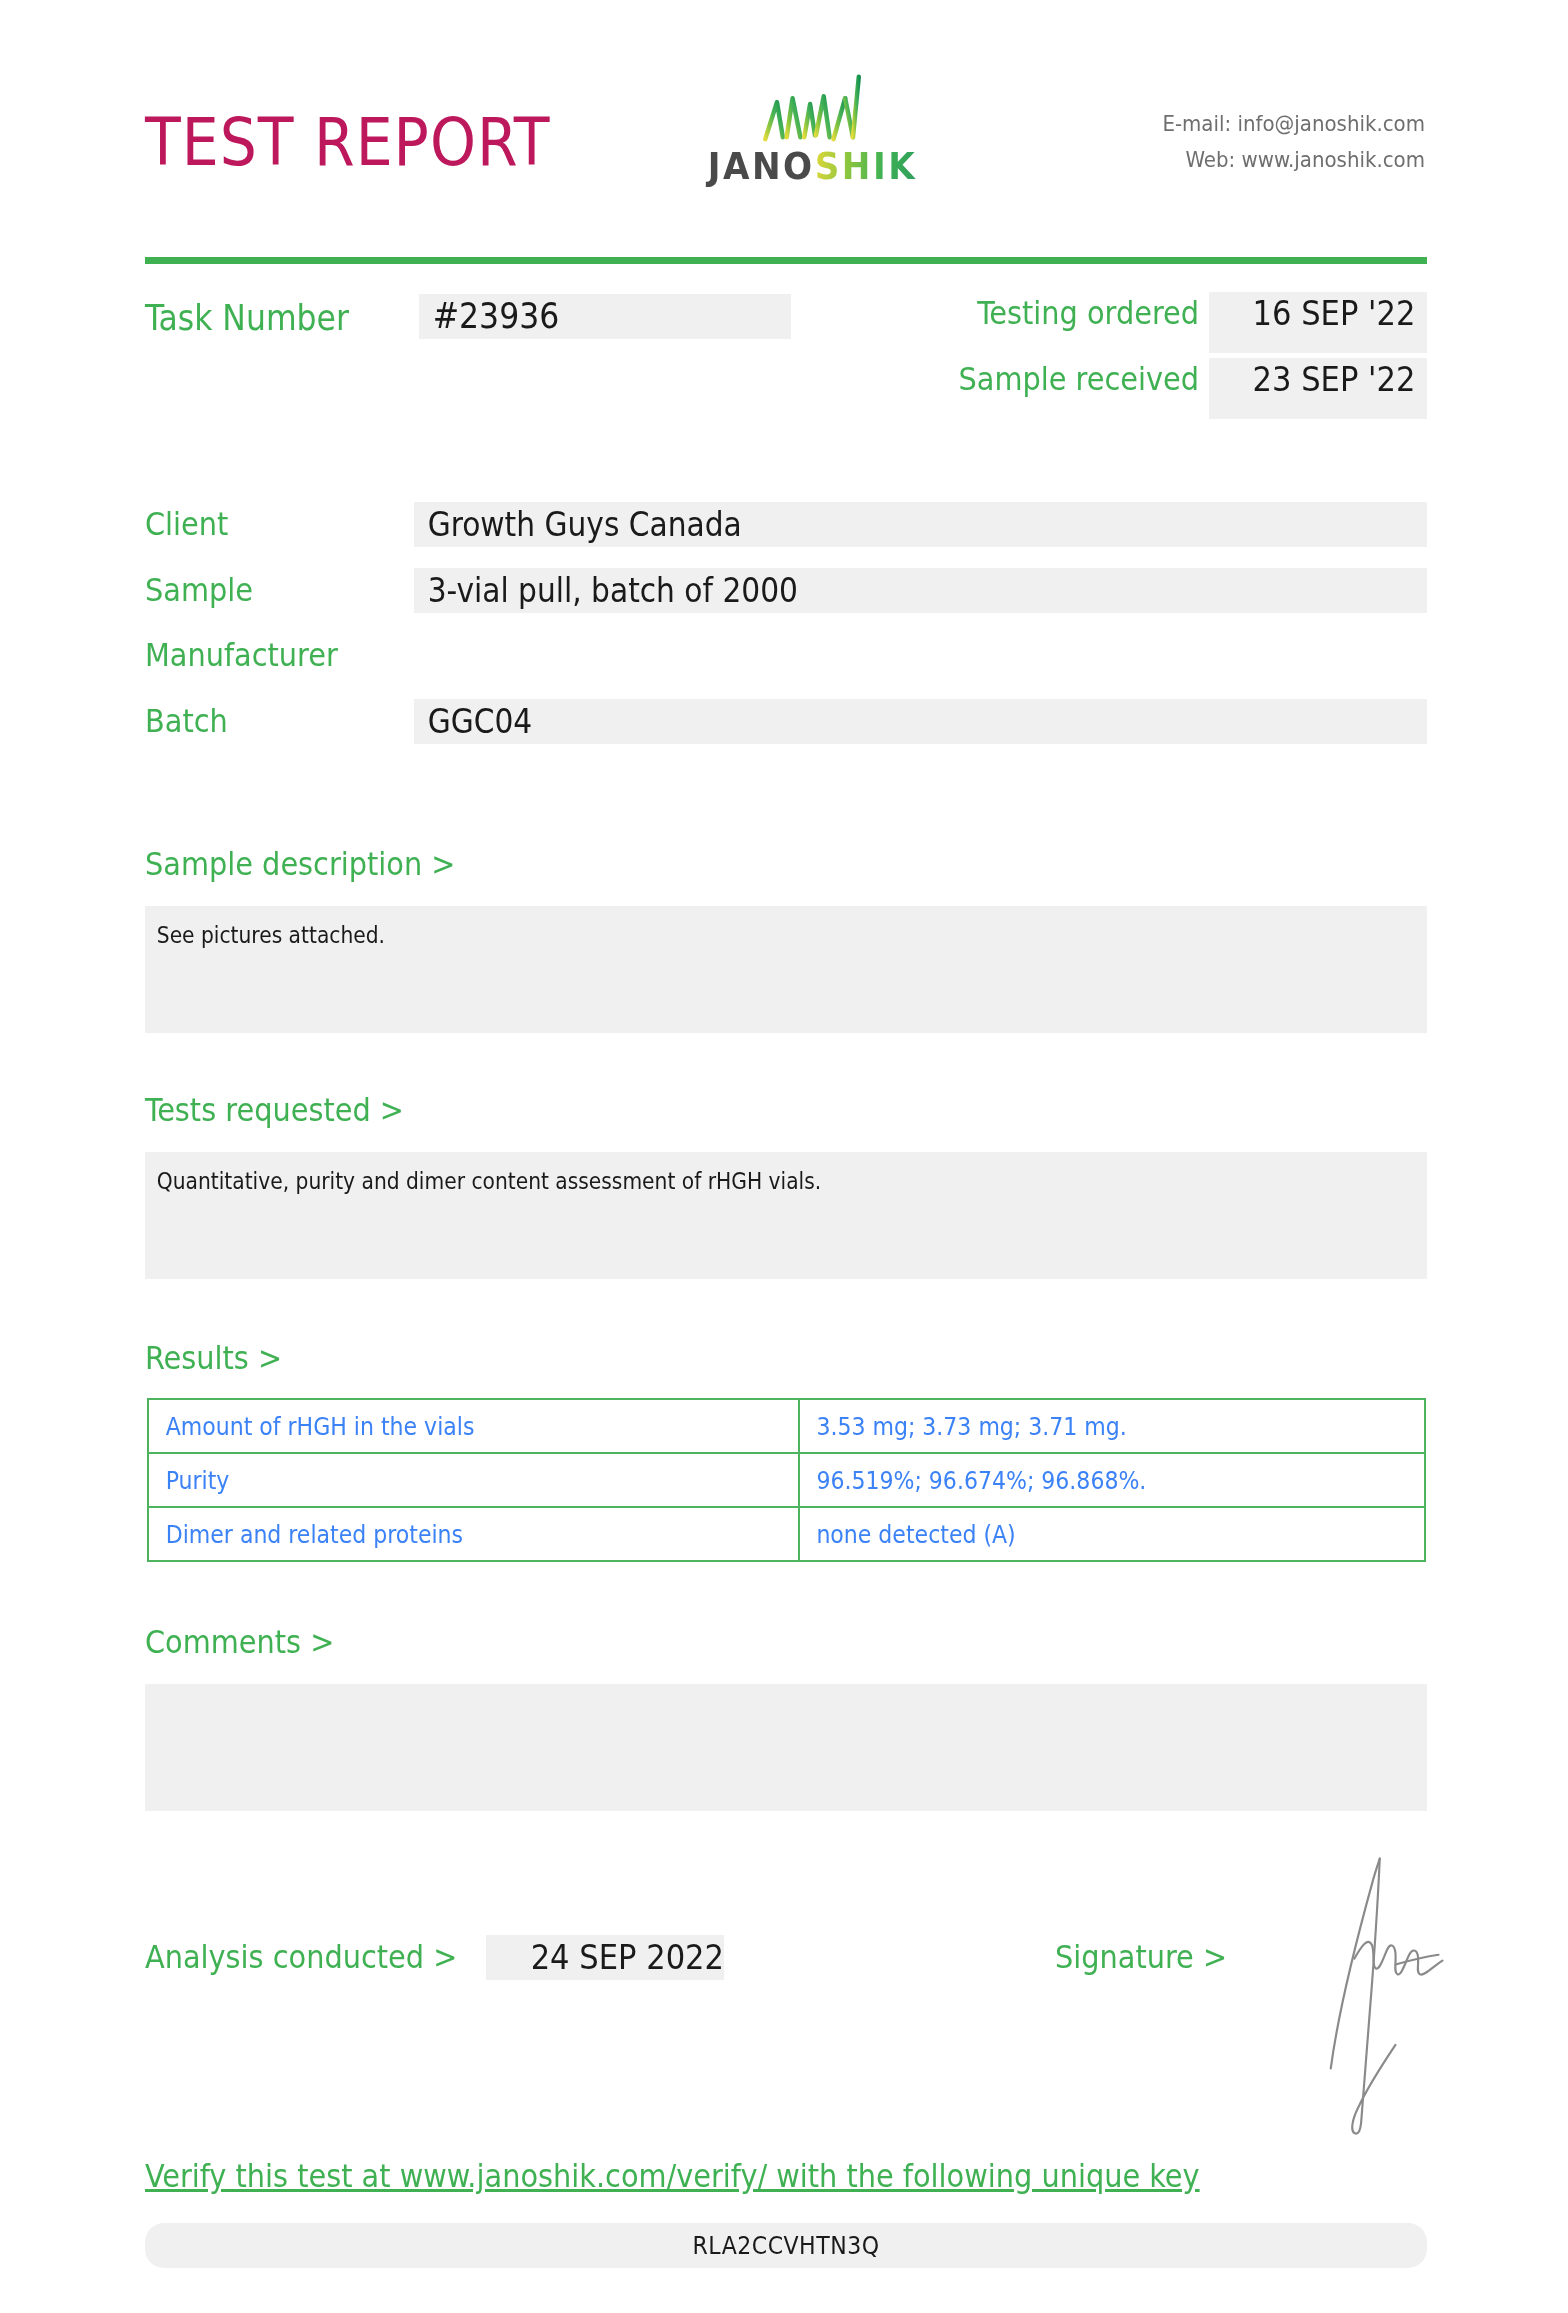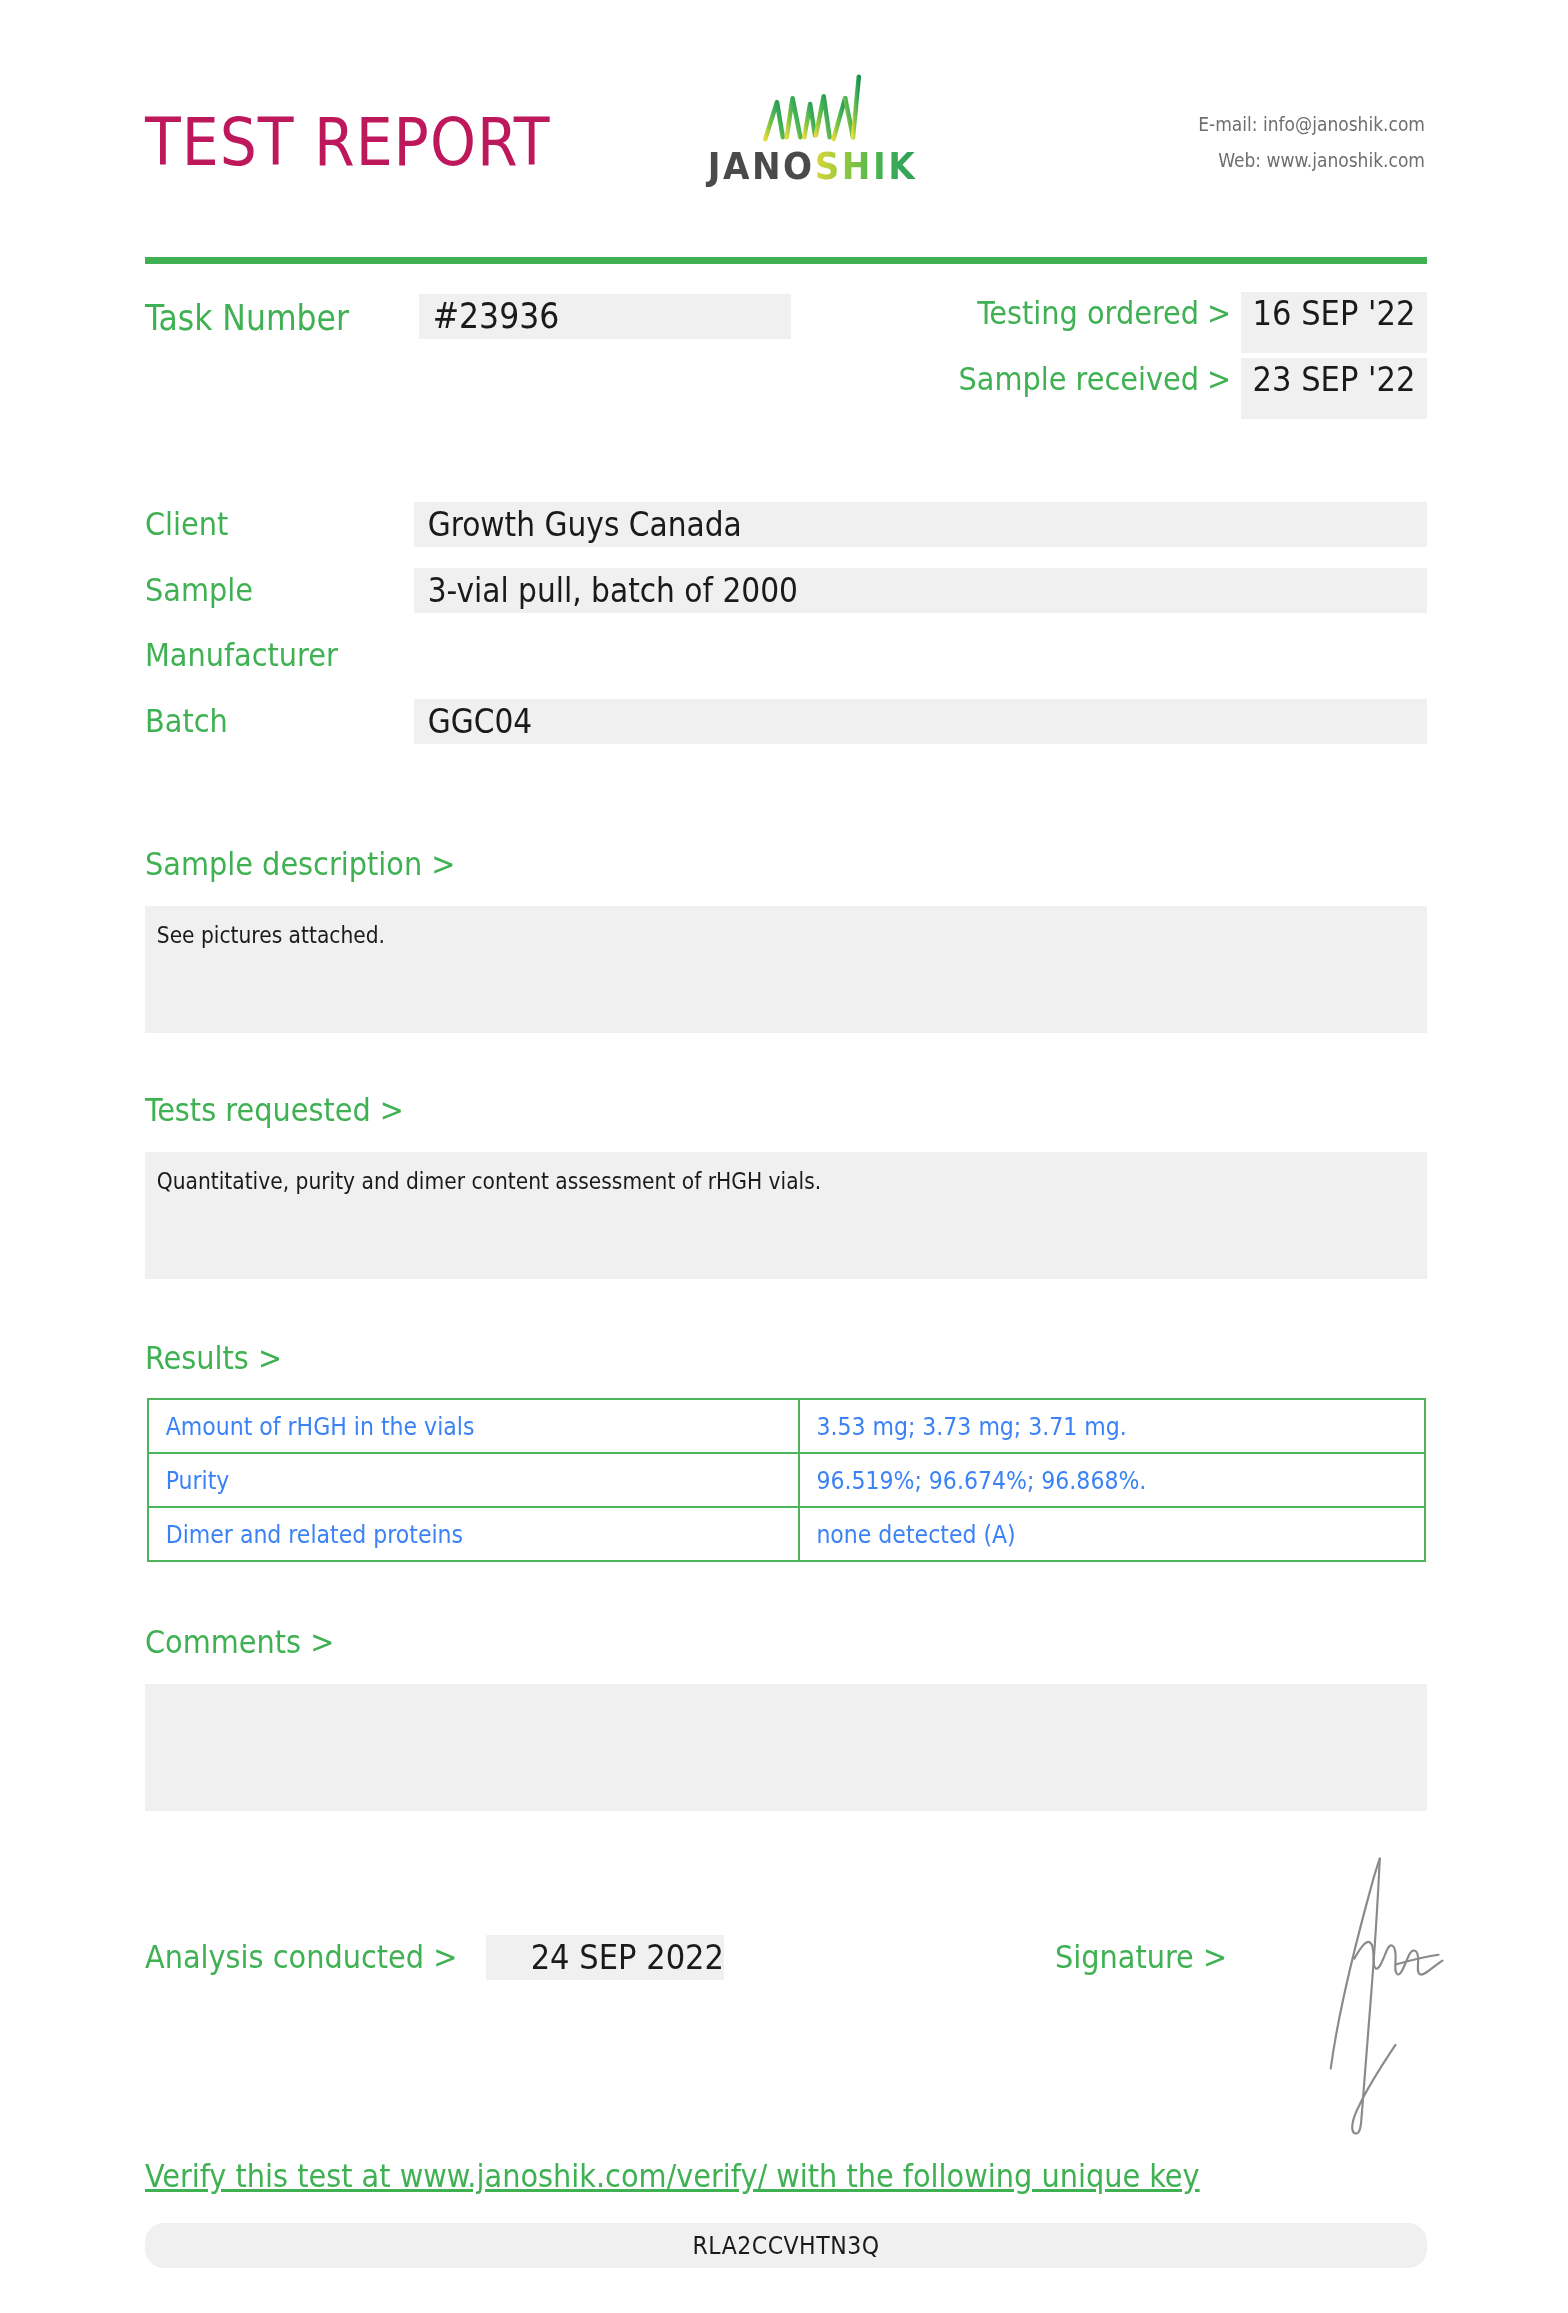--- a/index.html
+++ b/index.html
@@ -61,21 +61,21 @@
   .logo-word .grad {
     background: linear-gradient(95deg, #dfd83a 0%, #8cc63f 32%, #3fb153 66%, #2e9e5b 100%);
     -webkit-background-clip: text;
     background-clip: text;
     color: transparent;
   }
   .contact {
     position: absolute;
     right: 0; top: 37px;
     text-align: right;
-    font-size: 19px;
+    font-size: 22px;
     line-height: 36px;
     color: #6e6e6e;
     white-space: nowrap;
   }
   .rule {
     position: absolute;
     left: 145px; top: 257px;
     width: 1282px; height: 6.9px;
     background: #3fb153;
   }
@@ -133,20 +133,21 @@
   }
   .date-value {
     position: absolute;
     right: 0; top: 0;
     width: 186px; height: 61px;
     background: #f0f0f0;
     font-size: 34px;
     line-height: 43px;
     text-align: center;
     white-space: nowrap;
+    padding-left: 32px;
   }
 
   
   .info {
     position: absolute;
     left: 145px; top: 502px;
     width: 1282px;
   }
   .info-row {
     position: relative;

